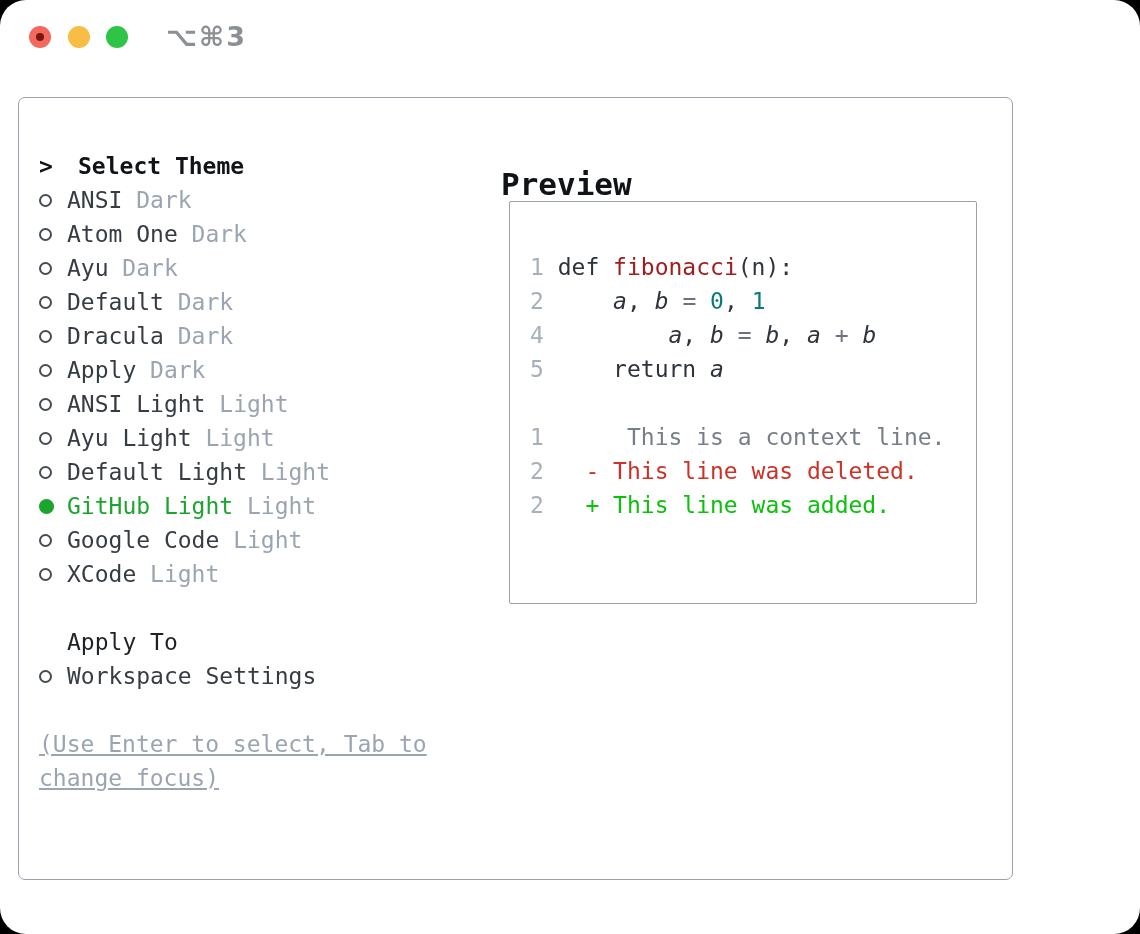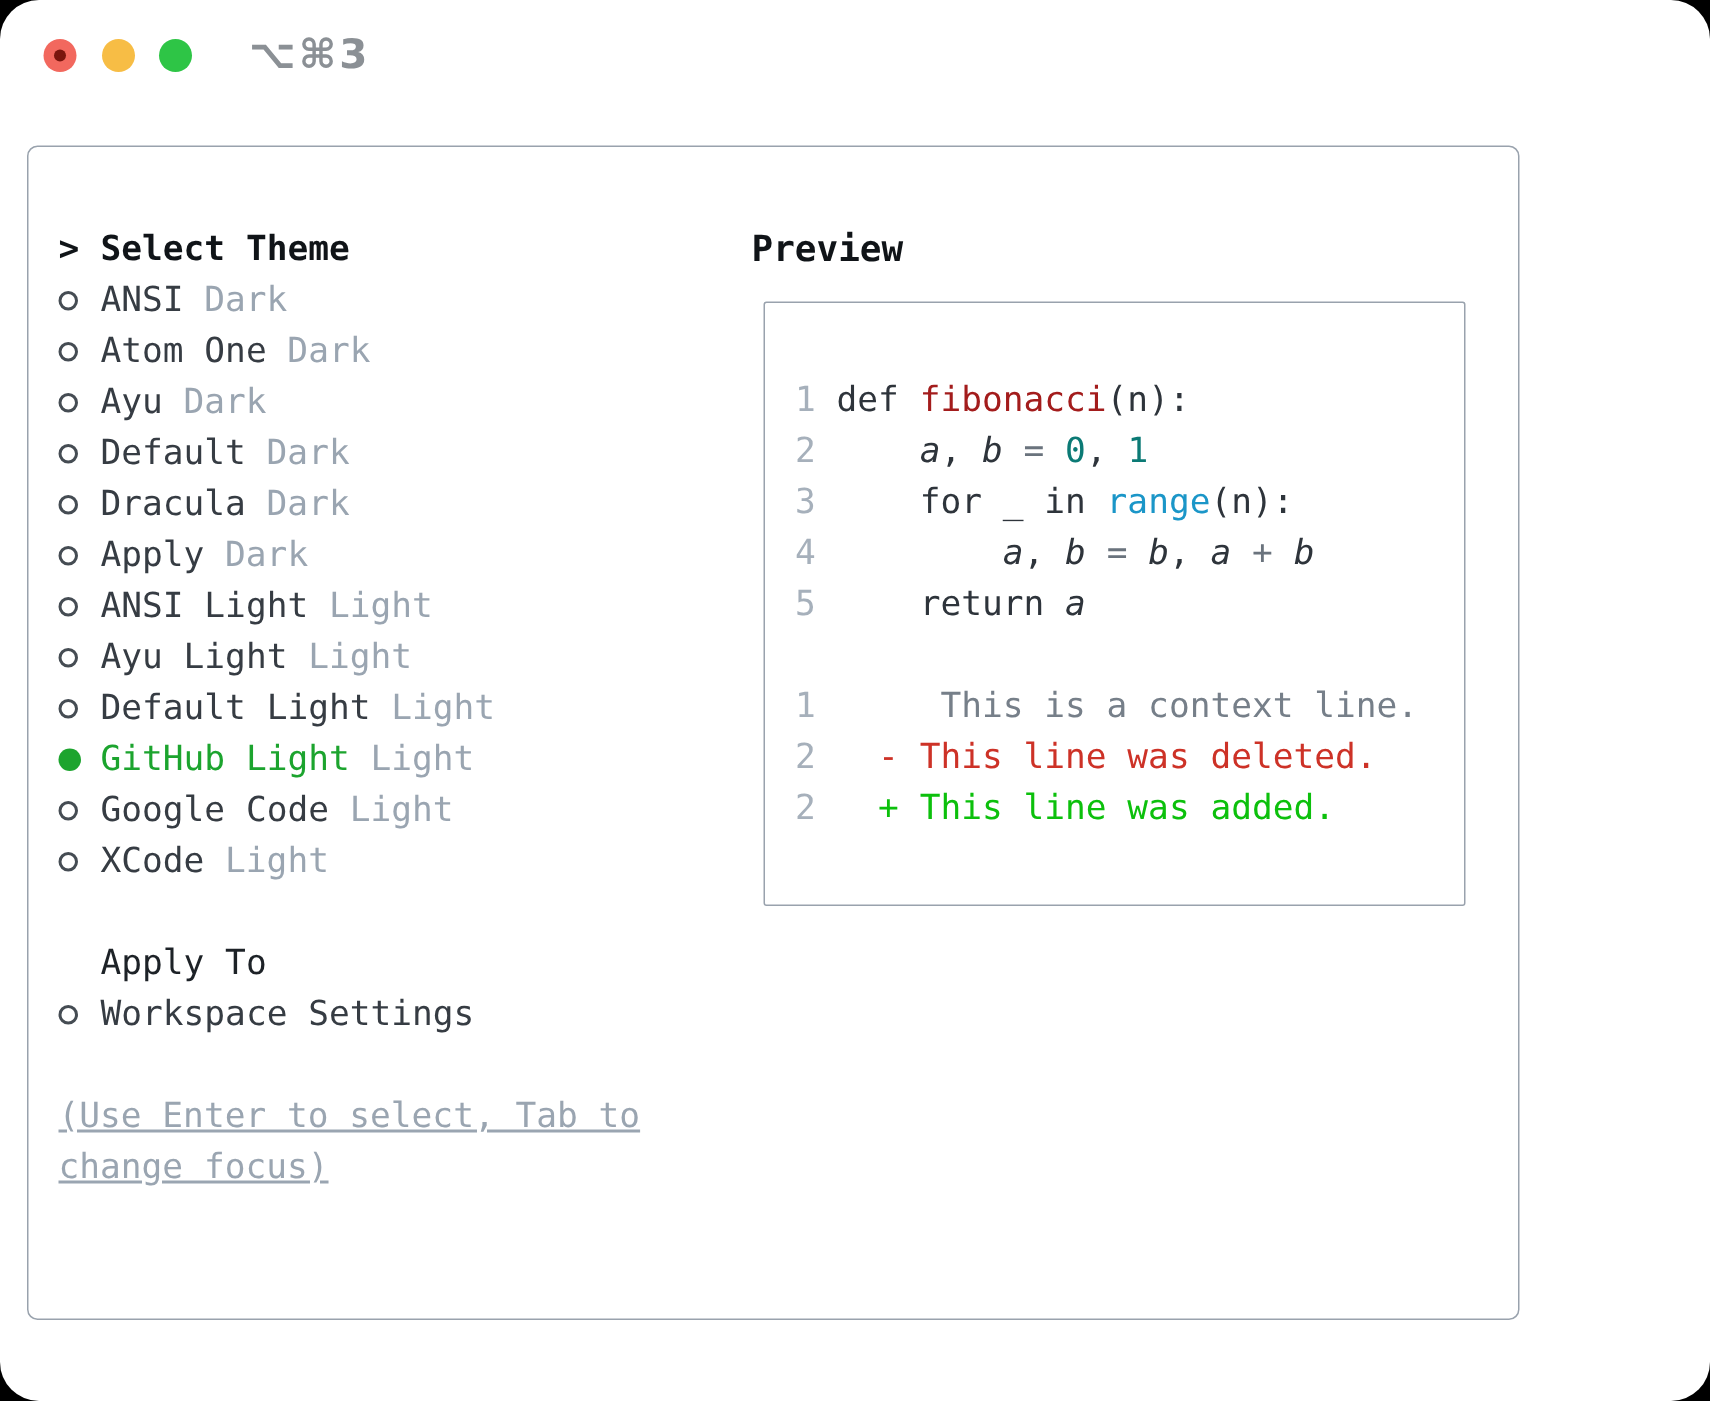--- a/index.html
+++ b/index.html
@@ -47,33 +47,33 @@
   
   .panel{
     position:absolute;left:18px;top:97px;width:995px;height:783px;
     border:1.5px solid var(--border-gray);border-radius:7px;background:#fff;
     box-sizing:border-box;
   }
   .left-col{position:absolute;left:20px;top:51px;font-size:23px;}
   .row{display:flex;align-items:center;height:34px;white-space:pre;}
   .marker{width:28px;display:flex;align-items:center;flex:none;}
   .prompt{font-weight:bold;color:var(--heading-black);}
-  .list-header-label{font-weight:bold;color:var(--heading-black);}
+  .list-header-label{font-weight:bold;color:var(--heading-black);margin-left:11px;}
   .radio{width:13px;height:13px;border:2px solid #454c53;border-radius:50%;box-sizing:border-box;}
   .radio.selected{width:15px;height:15px;border:none;background:var(--selected-green);}
   .tname{color:var(--item-dark);}
   .tname.sel{color:var(--selected-green);}
   .ttag{color:var(--muted-gray);margin-left:0.6em;}
   .apply-heading{color:#1d2227;}
   .spacer{height:34px;}
   .hint-line{height:34px;line-height:34px;color:var(--muted-gray);white-space:pre;text-decoration:underline;}
   
   .preview-heading{
-    position:absolute;left:482px;top:51px;height:34px;line-height:34px;
-    font-size:24px;font-weight:bold;color:var(--heading-black);
+    position:absolute;left:482px;top:69px;height:34px;line-height:34px;
+    font-size:31px;font-weight:bold;color:var(--heading-black);
   }
   .preview-box{
     position:absolute;left:490px;top:103px;width:468px;height:403px;
     border:1.5px solid var(--border-gray);border-radius:2px;box-sizing:border-box;
     background:#fff;overflow:hidden;
   }
   .code{
     margin:0;padding:48px 0 0 20px;font-size:23px;line-height:34px;
     font-family:"DejaVu Sans Mono","Liberation Mono",monospace;
   }
@@ -140,21 +140,20 @@
       <div class="hint-line">(Use Enter to select, Tab to</div>
       <div class="hint-line">change focus)</div>
     </div>
 
     <div class="preview-heading">Preview</div>
 
     <div class="preview-box">
       <div class="code">
           <div class="code-line"><span class="seg-ln">1</span><span class="seg-pl"> def </span><span class="seg-fn">fibonacci</span><span class="seg-pl">(n):</span></div>
           <div class="code-line"><span class="seg-ln">2</span><span class="seg-pl">     </span><span class="seg-vr">a</span><span class="seg-pl">, </span><span class="seg-vr">b</span><span class="seg-op"> = </span><span class="seg-nm">0</span><span class="seg-pl">, </span><span class="seg-nm">1</span></div>
-          <div class="code-line"><span class="seg-ln">3</span><span class="seg-pl">     for _ in </span><span class="seg-cl">range</span><span class="seg-pl">(n):</span></div>
           <div class="code-line"><span class="seg-ln">4</span><span class="seg-pl">         </span><span class="seg-vr">a</span><span class="seg-pl">, </span><span class="seg-vr">b</span><span class="seg-op"> = </span><span class="seg-vr">b</span><span class="seg-pl">, </span><span class="seg-vr">a</span><span class="seg-op"> + </span><span class="seg-vr">b</span></div>
           <div class="code-line"><span class="seg-ln">5</span><span class="seg-pl">     return </span><span class="seg-vr">a</span></div>
           <div class="code-line"></div>
           <div class="code-line"><span class="seg-ln">1</span><span class="seg-cx">      This is a context line.</span></div>
           <div class="code-line"><span class="seg-ln">2</span><span class="seg-dl">   - This line was deleted.</span></div>
           <div class="code-line"><span class="seg-ln">2</span><span class="seg-ad">   + This line was added.</span></div>
         </div>
     </div>
 
   </div>

